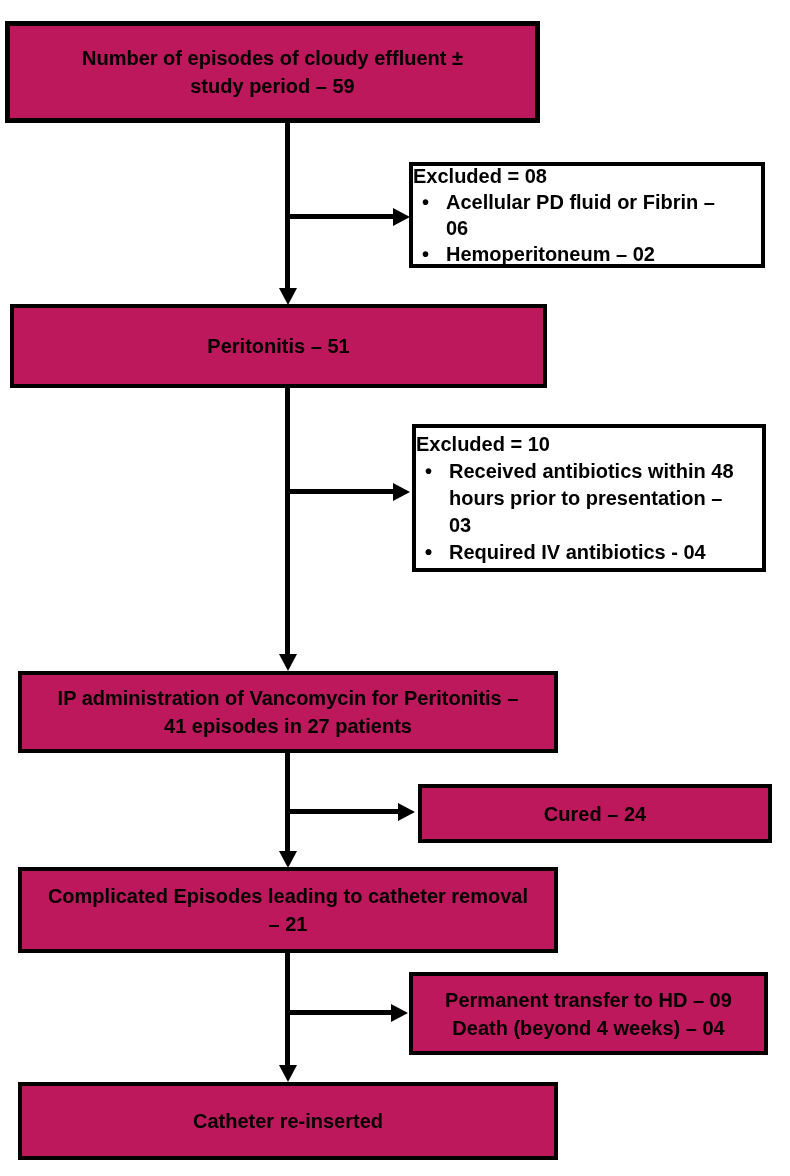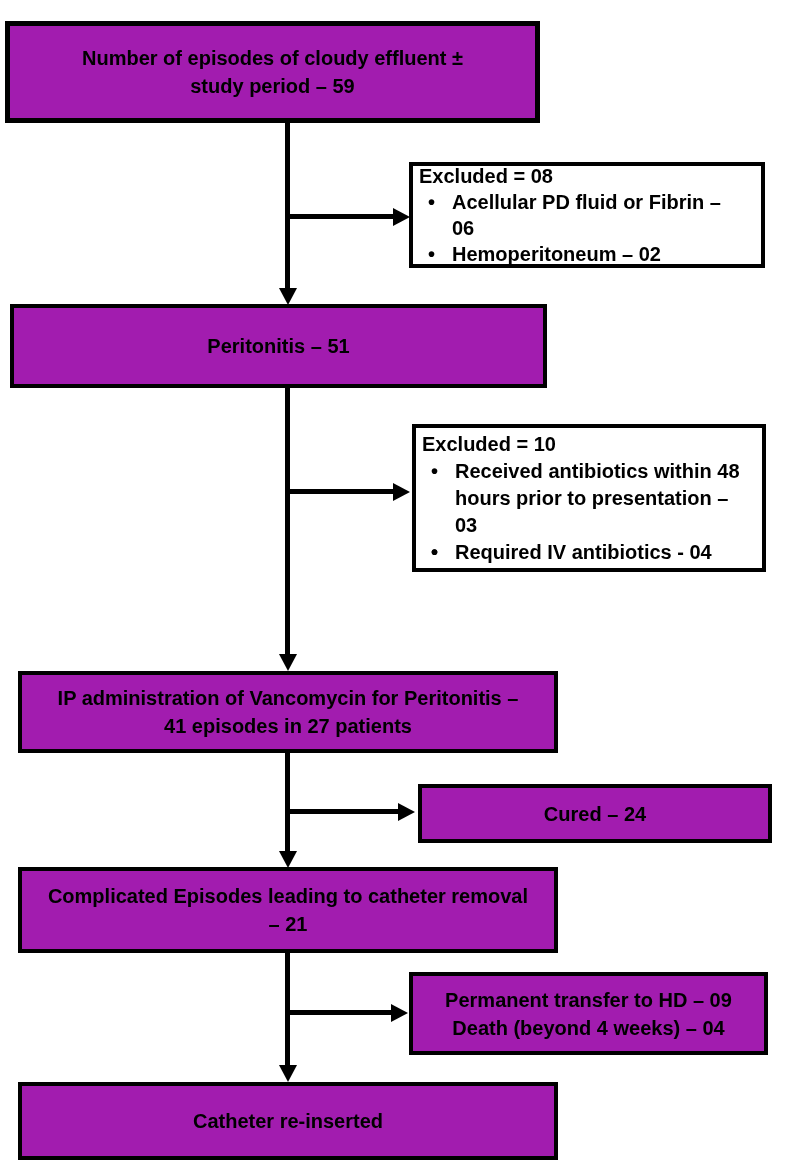--- a/index.html
+++ b/index.html
@@ -10,21 +10,21 @@
     background: #ffffff;
     font-family: "Liberation Sans", sans-serif;
     font-weight: bold;
     color: #000000;
     overflow: hidden;
   }
   .box {
     position: absolute;
     box-sizing: border-box;
     border: 4px solid #000000;
-    background: #a21caf;
+    background: #be185d;
     display: flex;
     flex-direction: column;
     align-items: center;
     justify-content: center;
     text-align: center;
     font-size: 20px;
     line-height: 28px;
   }
   .box.thick { border-width: 5px; }
   .xbox {
@@ -32,21 +32,21 @@
     box-sizing: border-box;
     border: 4px solid #000000;
     background: #ffffff;
     display: flex;
     flex-direction: column;
     align-items: flex-start;
     justify-content: center;
     text-align: left;
     font-size: 20px;
     line-height: 27px;
-    padding: 2px 6px;
+    padding: 2px 0;
   }
   .xtitle { display: block; }
   .blist { list-style: none; margin: 0; padding: 0; }
   .blist li { position: relative; padding-left: 33px; }
   .dot { position: absolute; left: 9px; top: 0; }
   .bl { display: block; }
   .vline, .hline { position: absolute; background: #000000; }
   .arr-down {
     position: absolute; width: 0; height: 0;
     border-left: 9px solid transparent;

